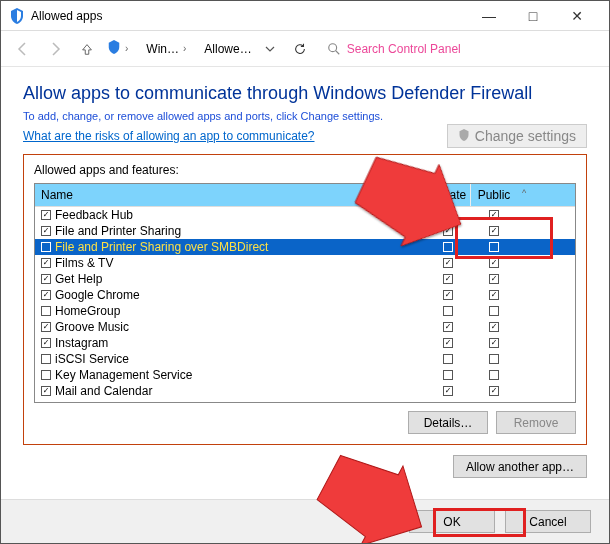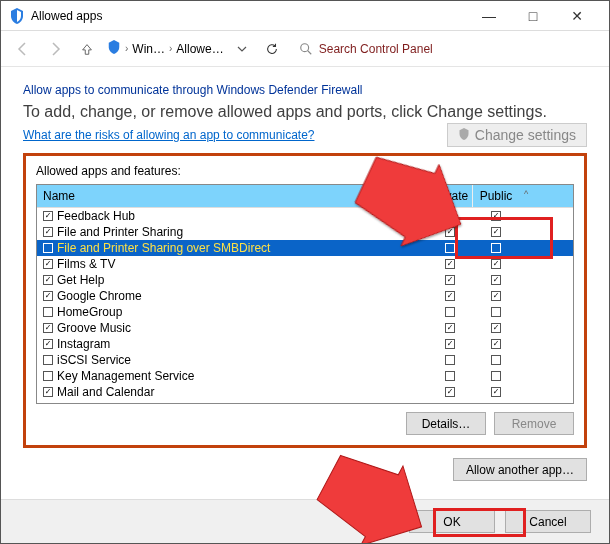--- a/index.html
+++ b/index.html
@@ -37,53 +37,53 @@
     border-bottom: 1px solid #e5e5e5;
     gap: 8px;
   }
   .navbtn { width:24px; height:24px; display:flex; align-items:center; justify-content:center; color:#888; }
   .navbtn.enabled { color:#333; }
   .breadcrumb {
     display:flex; align-items:center; gap:4px;
     font-size: 12px;
     flex: 0 1 auto;
   }
-  .crumb { display:flex; align-items:center; gap:3px; max-width: 100px; overflow:hidden; text-overflow:ellipsis; white-space:nowrap; }
+  .crumb { display:flex; align-items:center; gap:3px; max-width: 100px; overflow:hidden; text-overflow:ellipsis; white-space:nowrap;margin-left:14px; }
   .chev { color:#666; font-size:10px; }
   .crumb-dd { width:20px; height:20px; display:flex; align-items:center; justify-content:center; color:#666; border:1px solid transparent;}
   .refreshbtn { width:24px; height:24px; display:flex; align-items:center; justify-content:center; color:#333;}
   .searchbox {
     flex: 1;
     height: 24px;
     display:flex; align-items:center;
     border: 1px solid transparent;
     padding: 0 6px;
-    color:#7f1d1d;
+    color:#ec4899;
     gap:6px;
     min-width: 140px;
   }
   .search-icon { width:14px; height:14px; }
   
   .content {
     padding: 12px 22px 0 22px;
   }
-  .heading { color:#003399; font-size: 12px; margin: 4px 0 6px 0; }
-  .subtext { font-size: 16px; color:#404040; margin-bottom:1px; }
+  .heading { color:#003399; font-size: 18px; margin: 4px 0 6px 0; }
+  .subtext { font-size: 11px; color:#1d4ed8; margin-bottom:1px; }
   .link { color:#0066cc; font-size:12px; }
   .toprow { display:flex; align-items:center; justify-content:space-between; margin: 2px 0 6px 0;}
   .change-btn {
     height:24px; padding: 0 10px;
     border:1px solid #ccc;
     background:#eee;
     color:#888;
     display:flex; align-items:center; gap:5px;
     font-size:14px;
   }
   .groupbox {
-    border:3px solid #c2410c;
+    border:1px solid #c2410c;
     padding: 8px 10px 10px 10px;
   }
   .grouptitle { font-size:12px; margin-bottom:6px; }
   .listbox {
     border:1px solid #888;
     width:100%;
     position:relative;
   }
   .list-head {
     display:flex;

